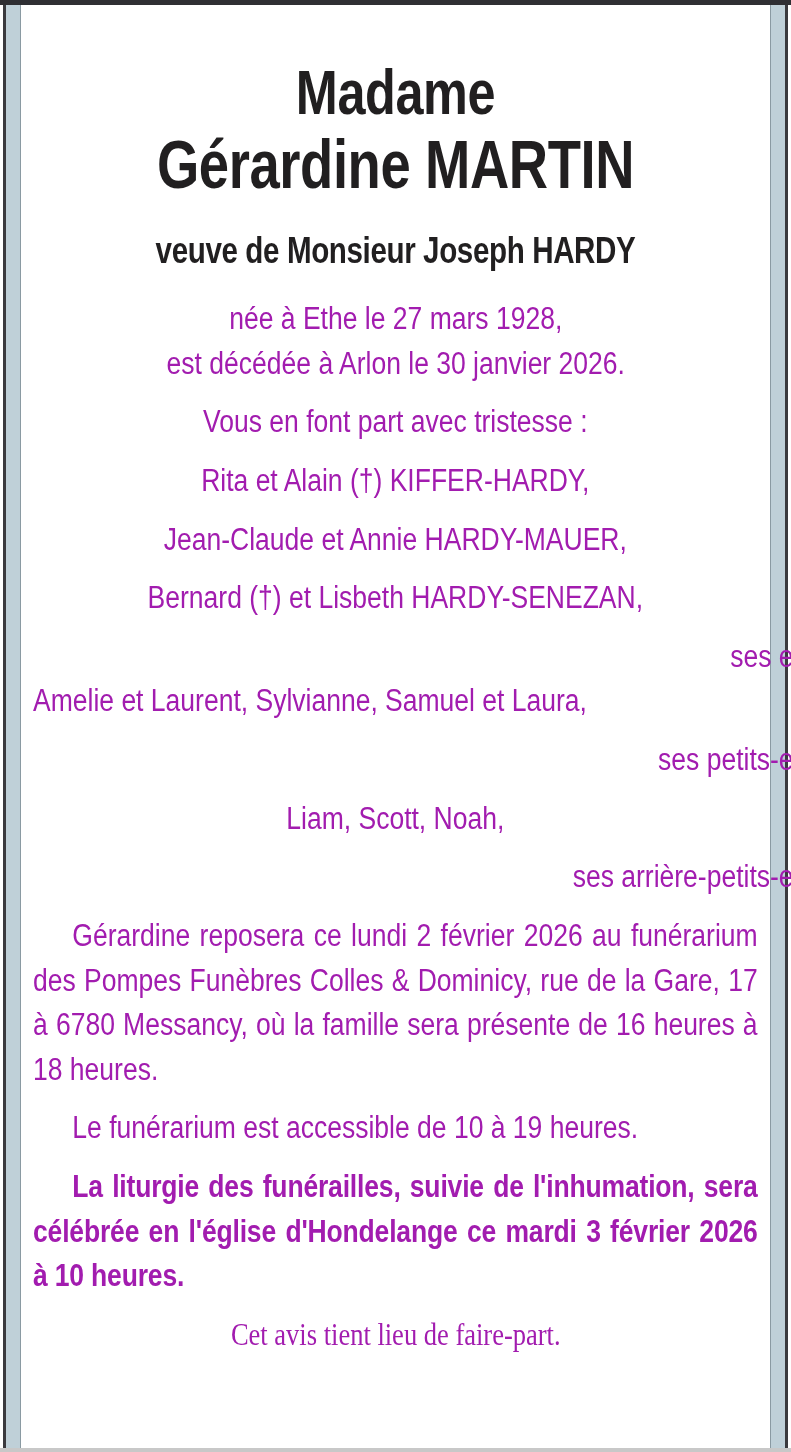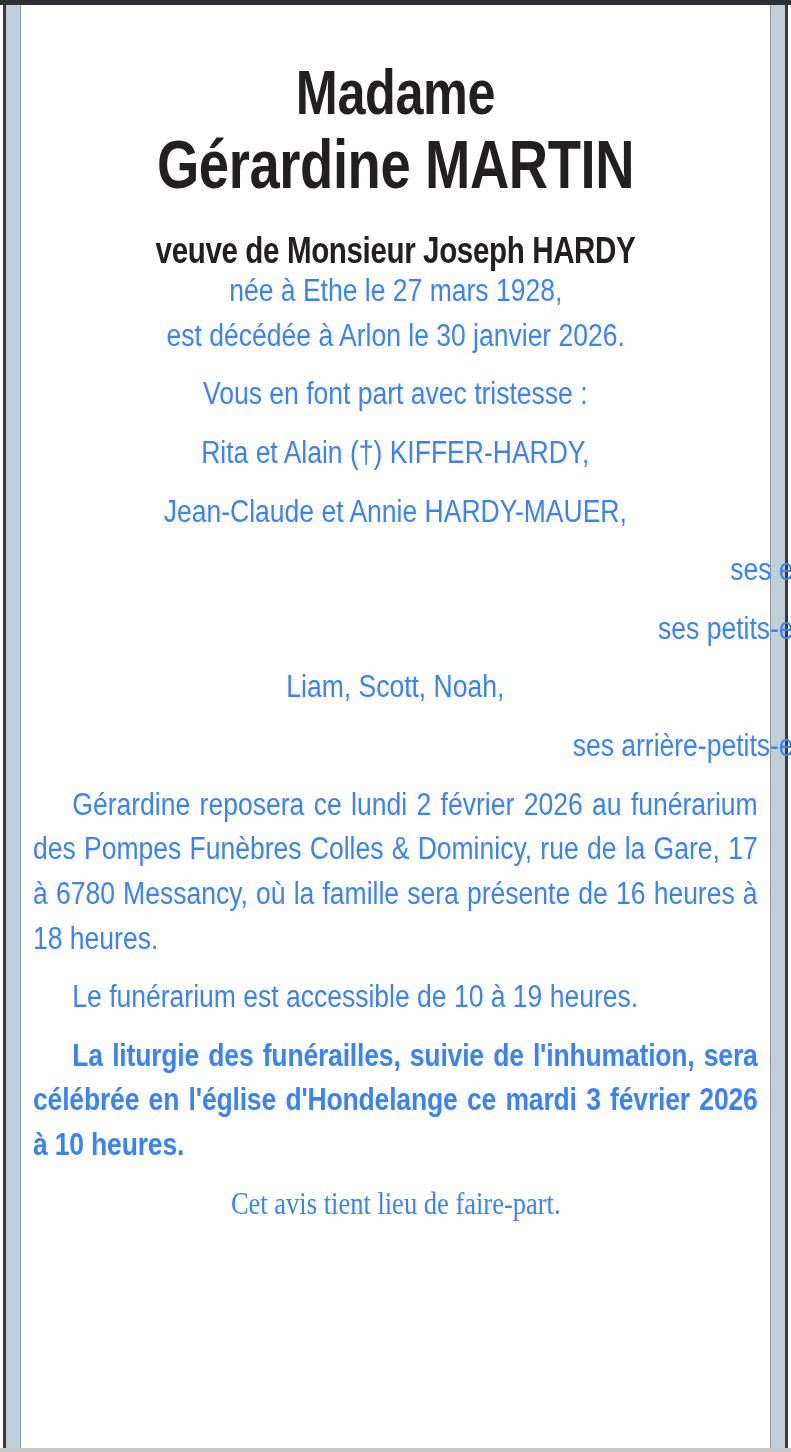--- a/index.html
+++ b/index.html
@@ -85,22 +85,23 @@
     transform-origin: center center;
     letter-spacing: -0.5px;
     white-space: nowrap;
   }
   .hd-madame   { font-size: 63px; }
   .hd-name     { font-size: 68px; margin-top: 6px; }
   .hd-spouse   { font-size: 37px; margin-top: 34px; }
 
   
   .body-block {
+    margin-top: 28px;
     font-family: "Liberation Sans", sans-serif;
-    color: #3b82f6;
+    color: #a21caf;
     font-size: 31px;
     line-height: 1.44;
   }
   
   .cx {
     display: block;
     transform: scaleX(0.855);
     transform-origin: left center;
     width: 116.9%;
   }
@@ -176,25 +177,31 @@
       <div class="l-left para">
         <span class="cx">Vous en font part avec tristesse :</span>
       </div>
 
       <div class="l-left para">
         <span class="cx">Rita et Alain (†) KIFFER-HARDY,</span>
       </div>
       <div class="l-left para">
         <span class="cx">Jean-Claude et Annie HARDY-MAUER,</span>
       </div>
+      <div class="l-left para">
+        <span class="cx">Bernard (†) et Lisbeth HARDY-SENEZAN,</span>
+      </div>
 
       <div class="relation para">
         <span class="cx-c" style="transform-origin:right center;margin-left:0;margin-right:-8.45%;">ses enfants ;</span>
       </div>
 
+      <div class="p-just">
+        <span class="cx">Amelie et Laurent, Sylvianne, Samuel et Laura,</span>
+      </div>
 
       <div class="relation para">
         <span class="cx-c" style="transform-origin:right center;margin-left:0;margin-right:-8.45%;">ses petits-enfants ;</span>
       </div>
 
       <div class="l-left para">
         <span class="cx">Liam, Scott, Noah,</span>
       </div>
 
       <div class="relation para">

